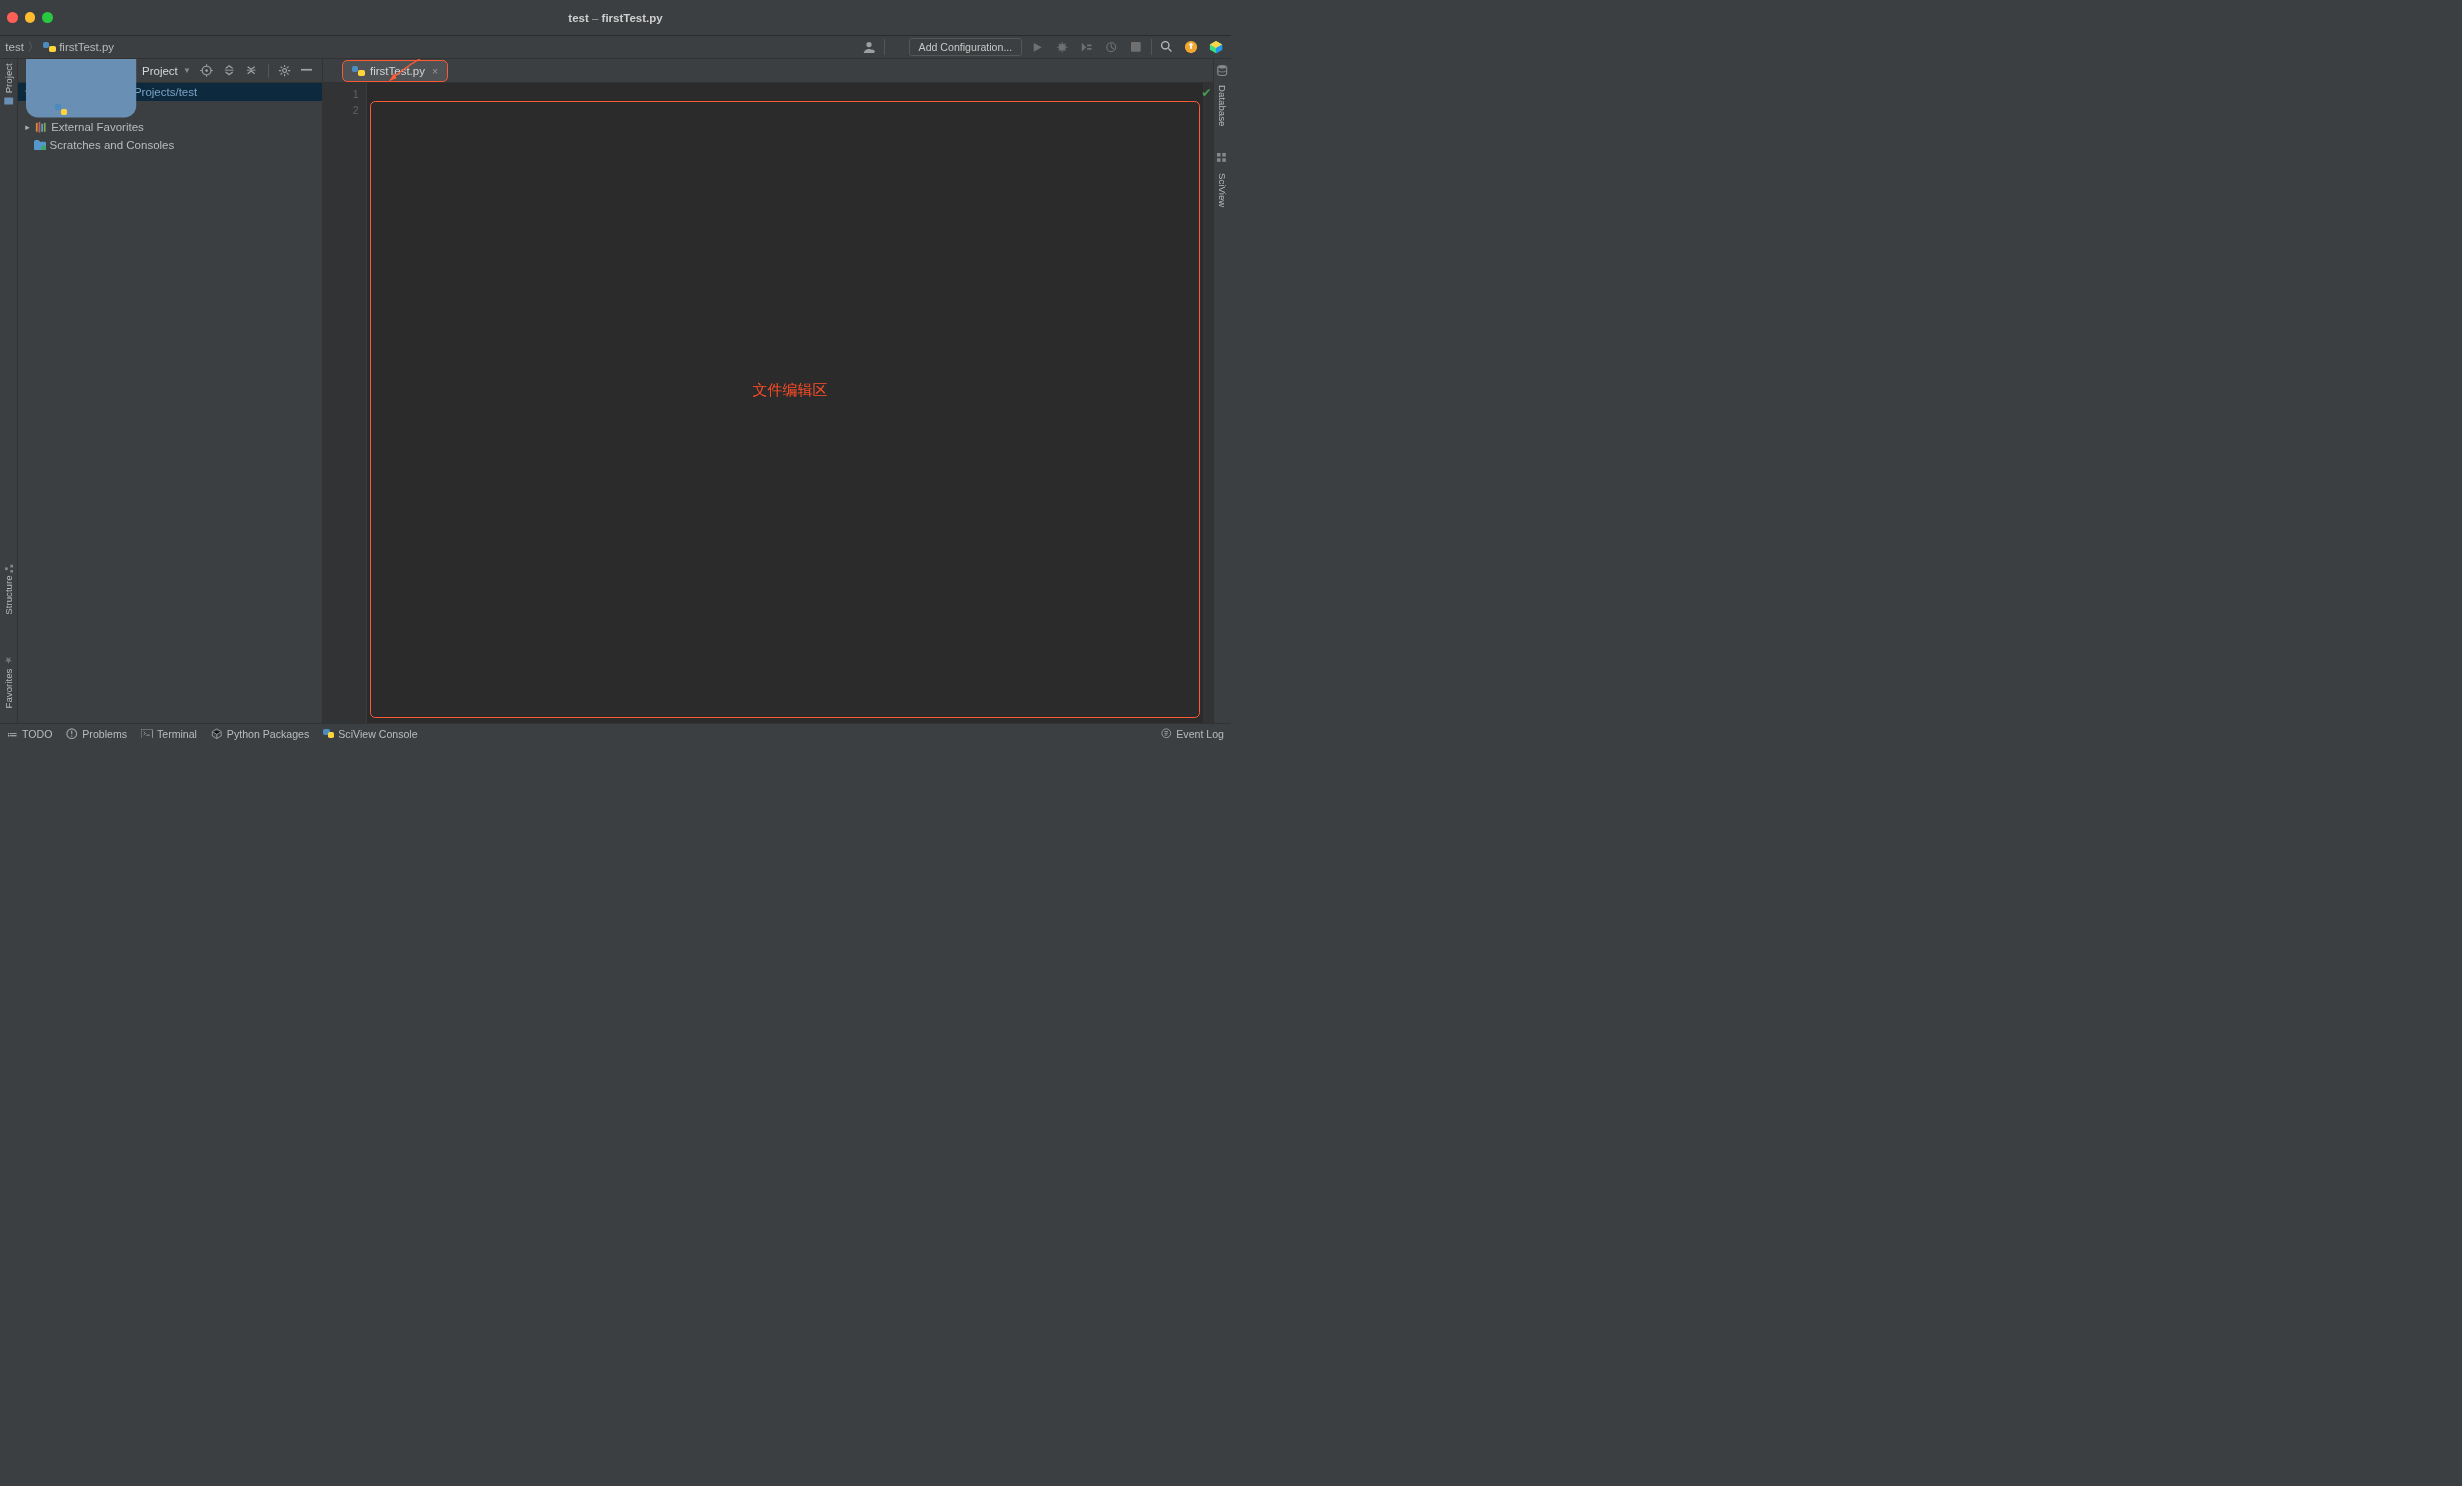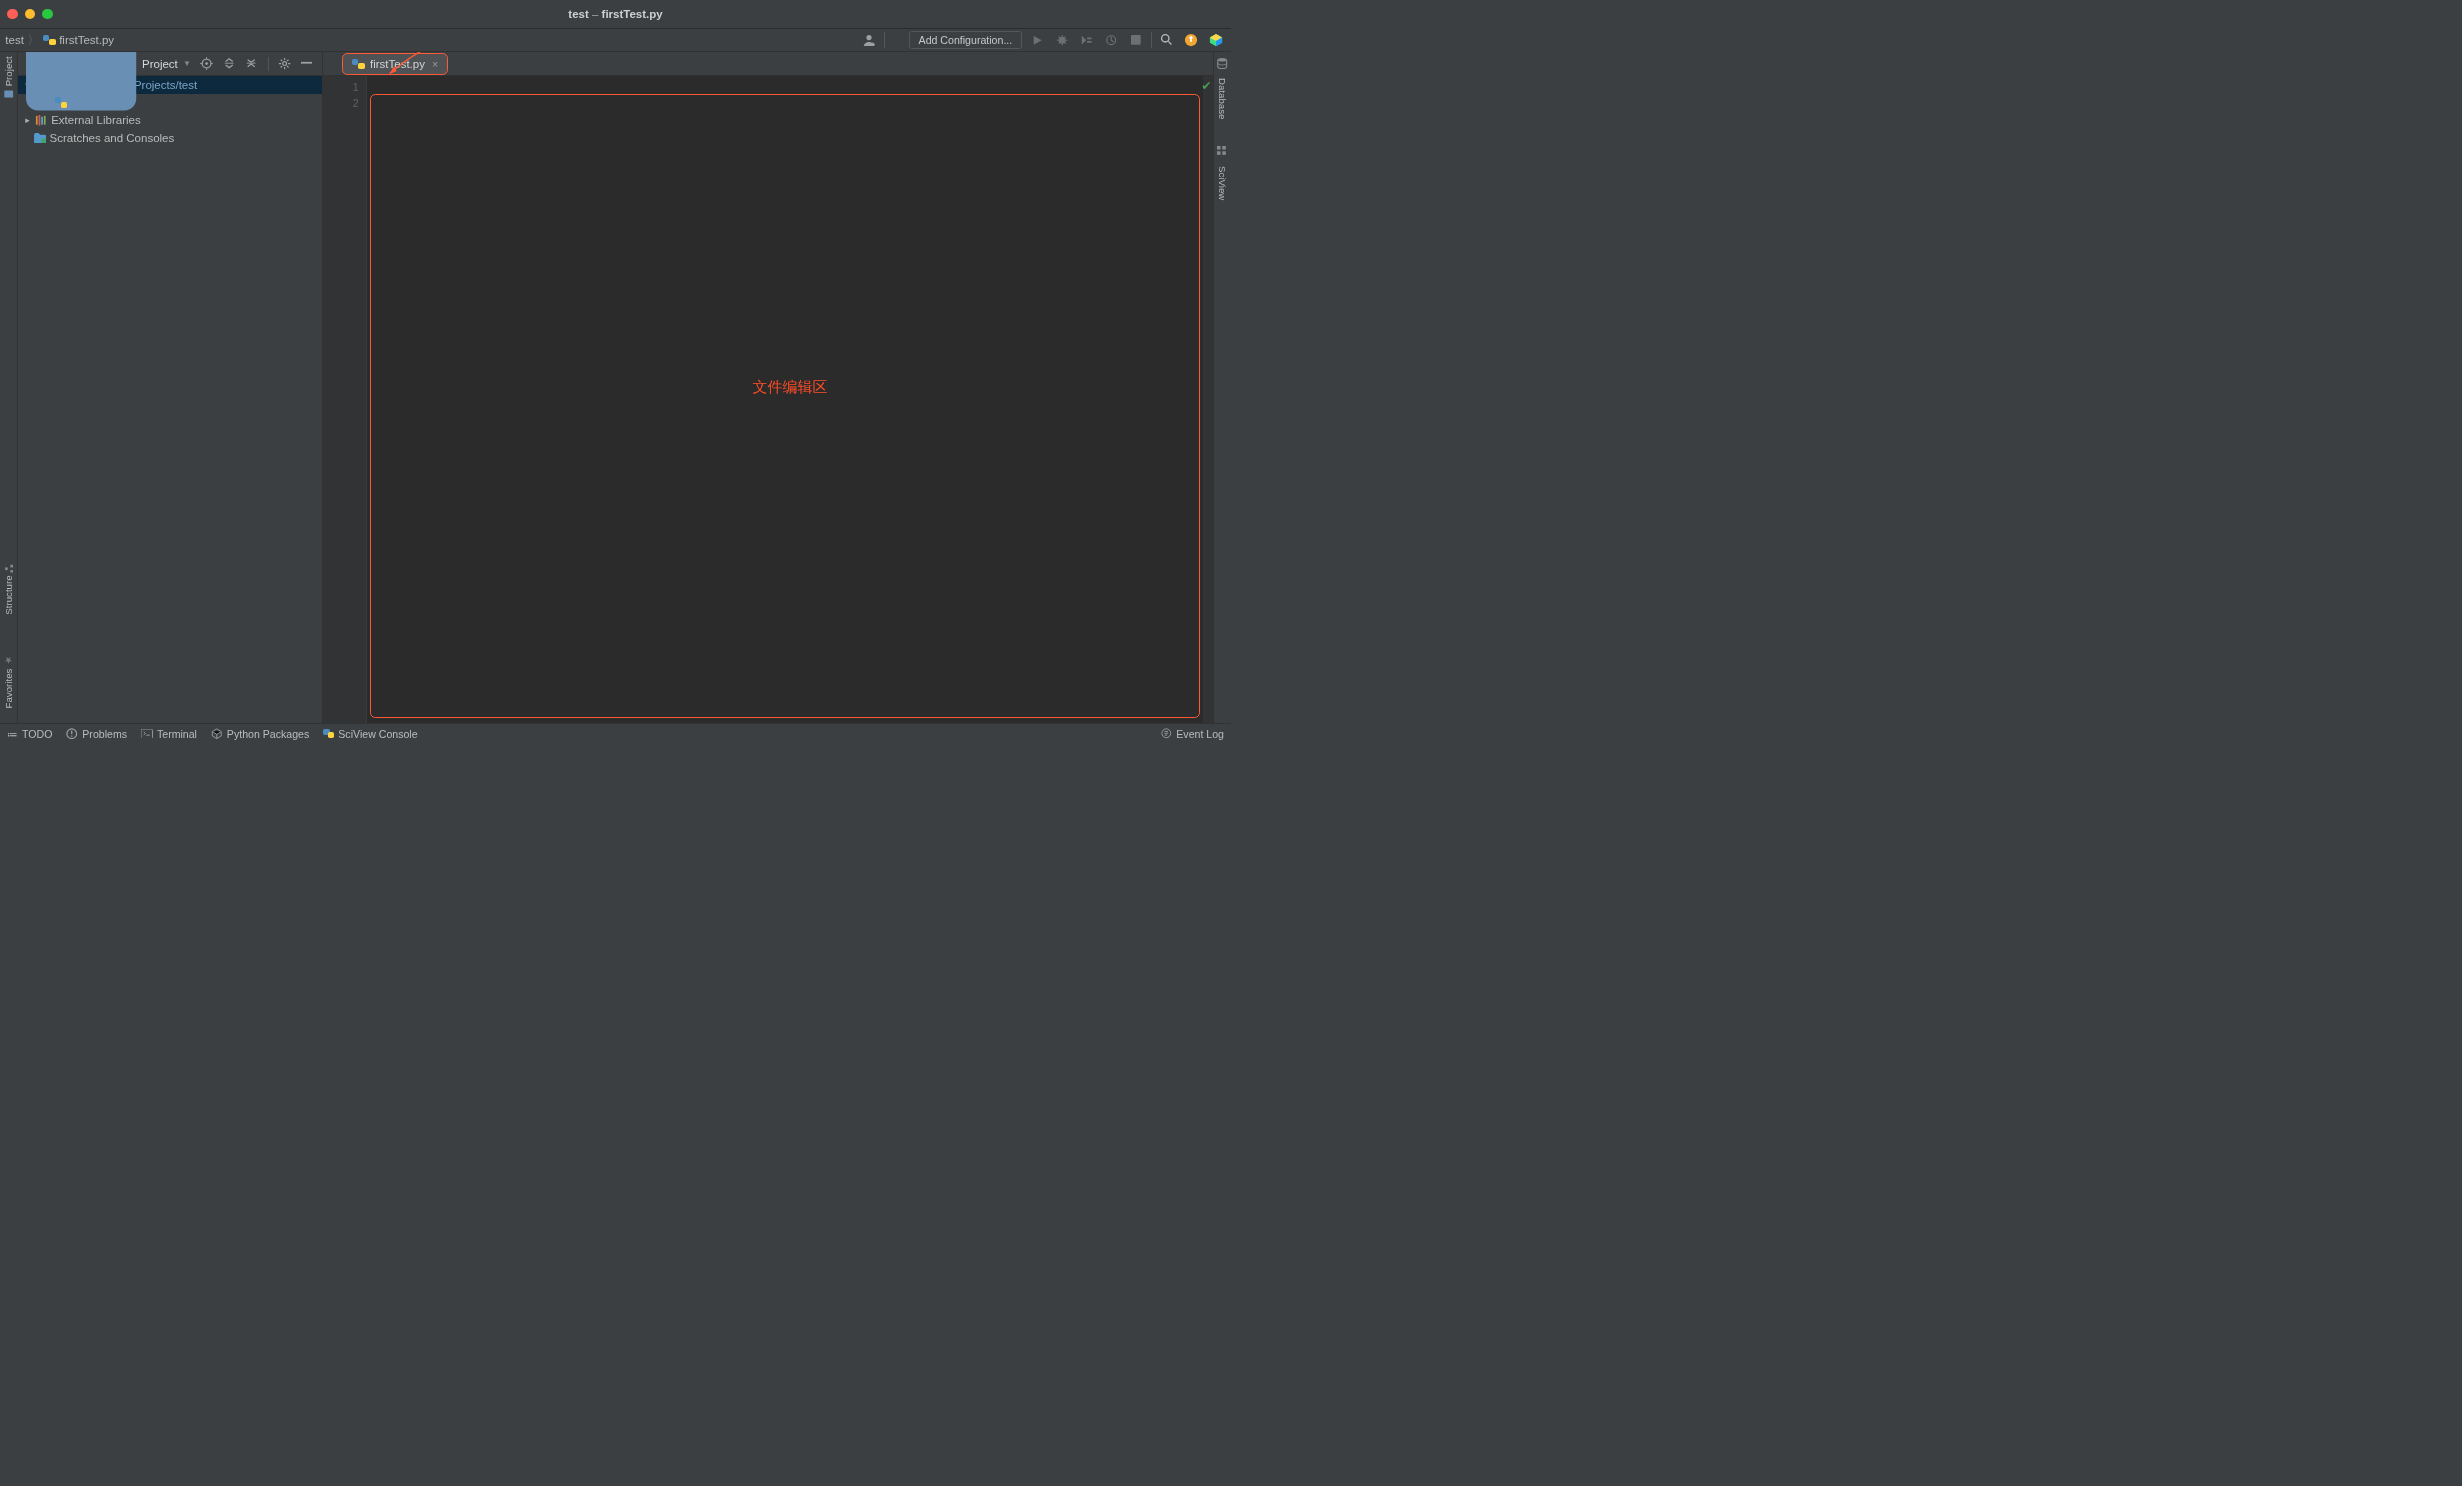--- a/index.html
+++ b/index.html
@@ -1,20 +1,20 @@
 <!DOCTYPE html>
 <html><head>
 <meta charset="utf-8">
 <style>
 * { margin:0; padding:0; box-sizing:border-box; font-family:-apple-system,BlinkMacSystemFont,"Helvetica Neue",Arial,sans-serif; }
 html,body { width:100%; height:100%; background:#3c3f41; color:#bbbbbb; font-size:11.5px; overflow:hidden; }
 .root { width:1231px; height:743px; position:relative; background:#3c3f41; display:flex; flex-direction:column; }
 
 
-.titlebar { height:29px; background:#3c3f41; display:flex; align-items:center; padding:0 7px; position:relative; border-bottom:0.9px solid #2b2b2b;}
+.titlebar { height:36px; background:#3c3f41; display:flex; align-items:center; padding:0 7px; position:relative; border-bottom:0.9px solid #2b2b2b;}
 .traffic-lights { display:flex; gap:7px; }
 .tl { width:10.6px; height:10.6px; border-radius:50%; }
 .tl.red { background:#ff5f57; } .tl.yel { background:#febc2e; } .tl.grn { background:#28c840; }
 .winTitle { position:absolute; left:50%; transform:translateX(-50%); color:#a9a9a9; font-weight:500; font-size:11.5px;}
 .winTitle .bold { color:#cfcfcf; font-weight:600;}
 
 
 .navrow { height:23px; background:#3c3f41; display:flex; align-items:center; padding:0 5.3px; border-bottom:0.9px solid #323232; }
 .crumbs { display:flex; align-items:center; gap:5.3px; font-size:11.5px; color:#b8b8b8;}
 .crumbs .sep { color:#6e6e6e; font-size:12.4px; margin:0 -1.8px;}
@@ -288,21 +288,21 @@
             <span>firstTest.py</span>
           </div>
           <div class="treeRow">
             <span class="arrow">▸</span>
             <svg class="libIcon" viewBox="0 0 14 12">
                 <rect x="1" y="1" width="2" height="10" fill="#d28c3a"></rect>
                 <rect x="4" y="0" width="2" height="12" fill="#c55f5f"></rect>
                 <rect x="7" y="2" width="2" height="9" fill="#5f9ec5"></rect>
                 <rect x="10" y="1" width="2" height="10" fill="#7ca85f"></rect>
               </svg>
-            <span>External Libraries</span>
+            <span>External Favorites</span>
           </div>
           <div class="treeRow" style="padding-left:16px;text-align:right;">
             <svg class="scrIcon" viewBox="0 0 14 12">
                 <path d="M0 2a2 2 0 012-2h3l2 2h5a2 2 0 012 2v6a2 2 0 01-2 2H2a2 2 0 01-2-2z" fill="#5598cc"></path>
                 <circle cx="11" cy="9" r="3" fill="#3fa66f"></circle>
               </svg>
             <span>Scratches and Consoles</span>
           </div>
         </div>
 

